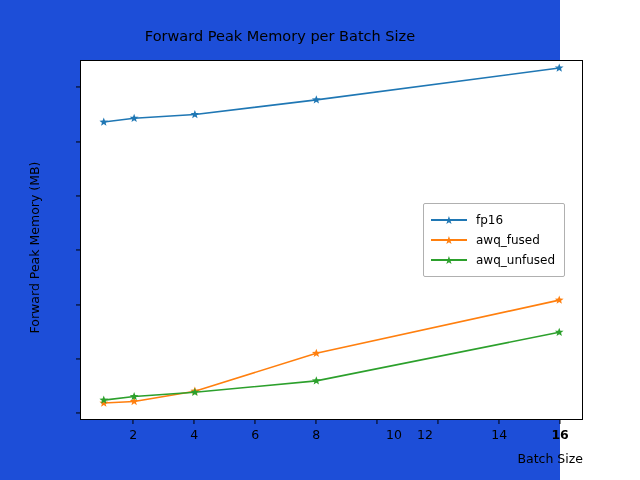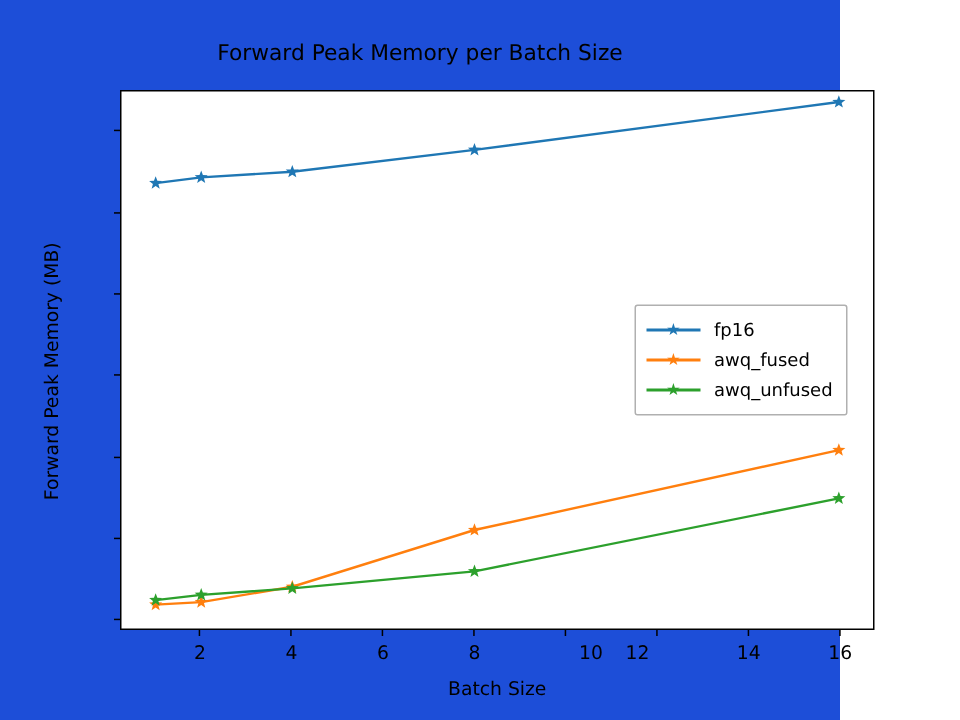--- a/index.html
+++ b/index.html
@@ -61,21 +61,21 @@
     position: absolute;
     height: 4px; width: 1.1px;
     background: #000000;
     top: 420px;
     transform: translateX(-50%);
   }
   #xlabel {
     position: absolute;
     left: 80px; width: 503px;
     top: 451px;
-    text-align: center;
+    text-align: right;
     font-size: 12.5px;
     color: #000000;
   }
   #ylabel {
     position: absolute;
     left: -86px;
     top: 240px;
     width: 240px;
     text-align: center;
     font-size: 12.5px;
@@ -148,21 +148,21 @@
       <div class="xtick-label" style="left: 255.288px;">6</div>
       <div class="xtick-mark" style="left: 316.258px;"></div>
       <div class="xtick-label" style="left: 316.258px;">8</div>
       <div class="xtick-mark" style="left: 377.227px;"></div>
       <div class="xtick-label" style="left: 394px;">10</div>
       <div class="xtick-mark" style="left: 438.197px;"></div>
       <div class="xtick-label" style="left: 425px;">12</div>
       <div class="xtick-mark" style="left: 499.167px;"></div>
       <div class="xtick-label" style="left: 499.167px;">14</div>
       <div class="xtick-mark" style="left: 560.136px;"></div>
-      <div class="xtick-label" style="left: 560.136px;">16</div>
+      <div class="xtick-label" style="left: 560.136px; font-weight: bold;">16</div>
     </div>
 
   <div id="plot-area">
     <svg id="svg-lines" viewBox="0 0 503 360" preserveAspectRatio="none">
         <g>
           <path d="M22.86,61.40 L53.35,57.60 L114.32,53.80 L236.26,39.12 L480.14,7.06" fill="none" stroke="#1f77b4" stroke-width="1.6"></path>
           <polygon points="22.86,56.80 24.00,59.84 27.24,59.98 24.70,62.00 25.57,65.13 22.86,63.34 20.16,65.13 21.03,62.00 18.49,59.98 21.73,59.84" fill="#1f77b4"></polygon>
           <polygon points="53.35,53.00 54.48,56.04 57.72,56.18 55.19,58.20 56.05,61.32 53.35,59.53 50.64,61.32 51.51,58.20 48.97,56.18 52.21,56.04" fill="#1f77b4"></polygon>
           <polygon points="114.32,49.20 115.45,52.23 118.69,52.37 116.16,54.39 117.02,57.52 114.32,55.73 111.61,57.52 112.48,54.39 109.94,52.37 113.18,52.23" fill="#1f77b4"></polygon>
           <polygon points="236.26,34.52 237.39,37.56 240.63,37.70 238.10,39.72 238.96,42.85 236.26,41.06 233.55,42.85 234.42,39.72 231.88,37.70 235.12,37.56" fill="#1f77b4"></polygon>

